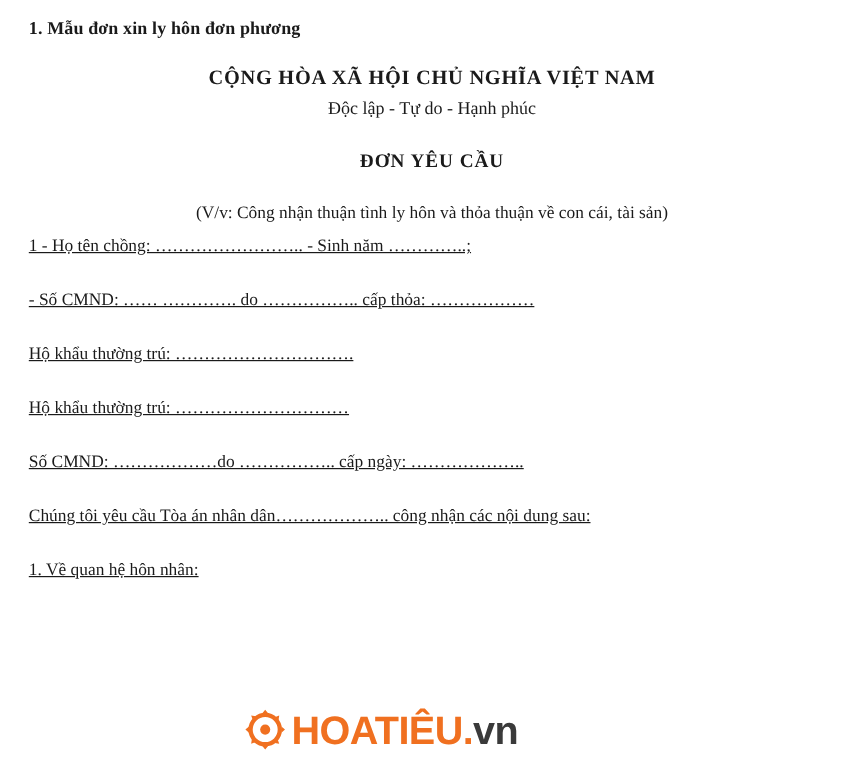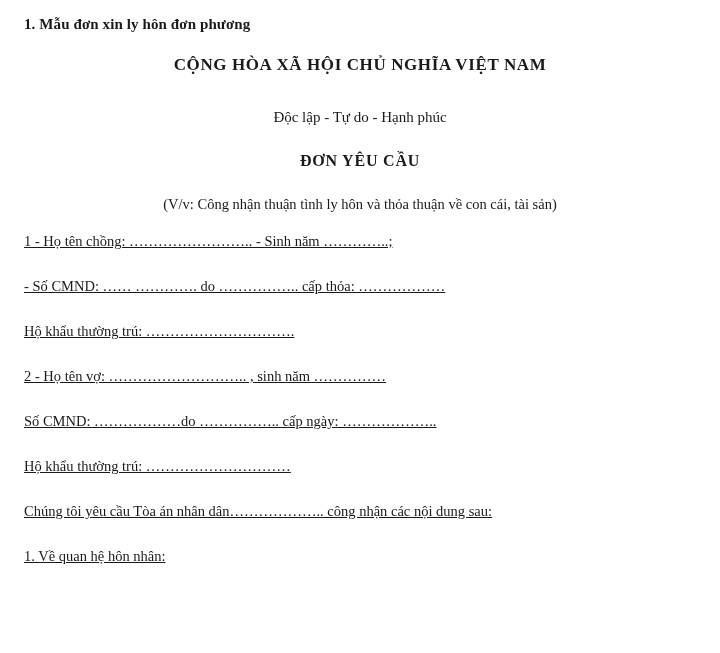--- a/index.html
+++ b/index.html
@@ -28,36 +28,36 @@
     margin: 0 0 22px 2px;
     letter-spacing: 0.1px;
   }
   .center {
     text-align: center;
   }
   .heading-country {
     font-weight: bold;
     font-size: 17px;
     letter-spacing: 0.6px;
-    margin-bottom: 34px;
+    margin-bottom: 8px;
   }
   .heading-motto {
     font-weight: normal;
     font-size: 15px;
     margin-bottom: 26px;
   }
   .heading-doctype {
     font-weight: bold;
     font-size: 16px;
     letter-spacing: 0.8px;
     margin-bottom: 26px;
   }
   .subject-line {
     font-size: 14.5px;
-    margin-bottom: 20px;
+    margin-bottom: 10px;
   }
   .recipient-line {
     font-size: 14.5px;
     margin-bottom: 28px;
   }
   .body-line {
     font-size: 14.5px;
     margin: 0 0 28px 2px;
     text-align: left;
     text-decoration: underline;
@@ -100,20 +100,34 @@
   <div class="center heading-motto">Độc lập - Tự do - Hạnh phúc</div>
 
   <div class="center heading-doctype">ĐƠN YÊU CẦU</div>
 
   <div class="center subject-line">(V/v: Công nhận thuận tình ly hôn và thỏa thuận về con cái, tài sản)</div>
 
 
   <div class="body-line">1 - Họ tên chồng: …………………….. - Sinh năm …………..;</div>
   <div class="body-line">- Số CMND: …… …………. do …………….. cấp thỏa: ………………</div>
   <div class="body-line">Hộ khẩu thường trú: ………………………….</div>
-  <div class="body-line">2 - Họ tên vợ: ……………………….. , sinh năm ……………</div>
+  <div class="body-line">Hộ khẩu thường trú: …………………………</div>
   <div class="body-line">Số CMND: ………………do …………….. cấp ngày: ………………..</div>
-  <div class="body-line">Hộ khẩu thường trú: …………………………</div>
   <div class="body-line">Chúng tôi yêu cầu Tòa án nhân dân……………….. công nhận các nội dung sau:</div>
   <div class="body-line">1. Về quan hệ hôn nhân:</div>
 
+  <div class="watermark">
+    <span class="wm-gear">
+      <svg width="36" height="36" viewBox="0 0 36 36" aria-hidden="true">
+        <g fill="#f07020">
+          <path d="M18 1.5l2.6 3.0h-5.2zM18 34.5l-2.6-3.0h5.2zM1.5 18l3.0-2.6v5.2zM34.5 18l-3.0 2.6v-5.2z
+                   M6.3 6.3l3.9 0.6-2.7 2.7zM29.7 29.7l-3.9-0.6 2.7-2.7zM6.3 29.7l0.6-3.9 2.7 2.7zM29.7 6.3l-0.6 3.9-2.7-2.7z"></path>
+          <circle cx="18" cy="18" r="12.2" fill="none" stroke="#f07020" stroke-width="3.6"></circle>
+          <circle cx="18" cy="18" r="4.2"></circle>
+        </g>
+      </svg>
+    </span>
+    <span class="wm-text wm-hoatieu">HOATIÊU</span>
+    <span class="wm-text wm-dot">.</span>
+    <span class="wm-text wm-vn">vn</span>
+  </div>
 
 </div>
 
 </body></html>

